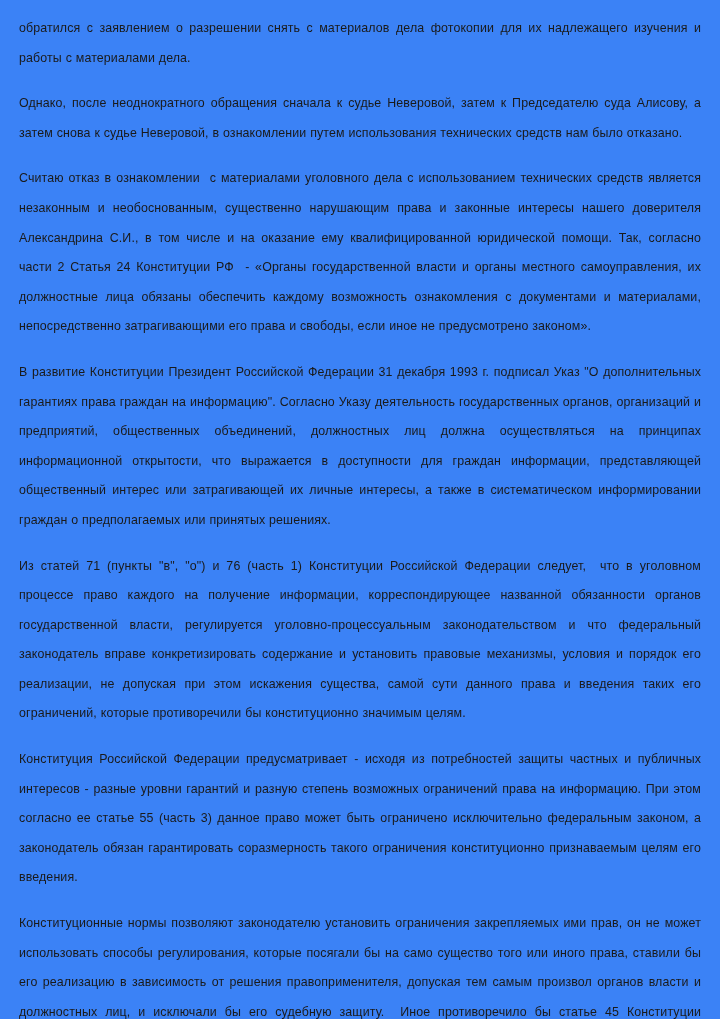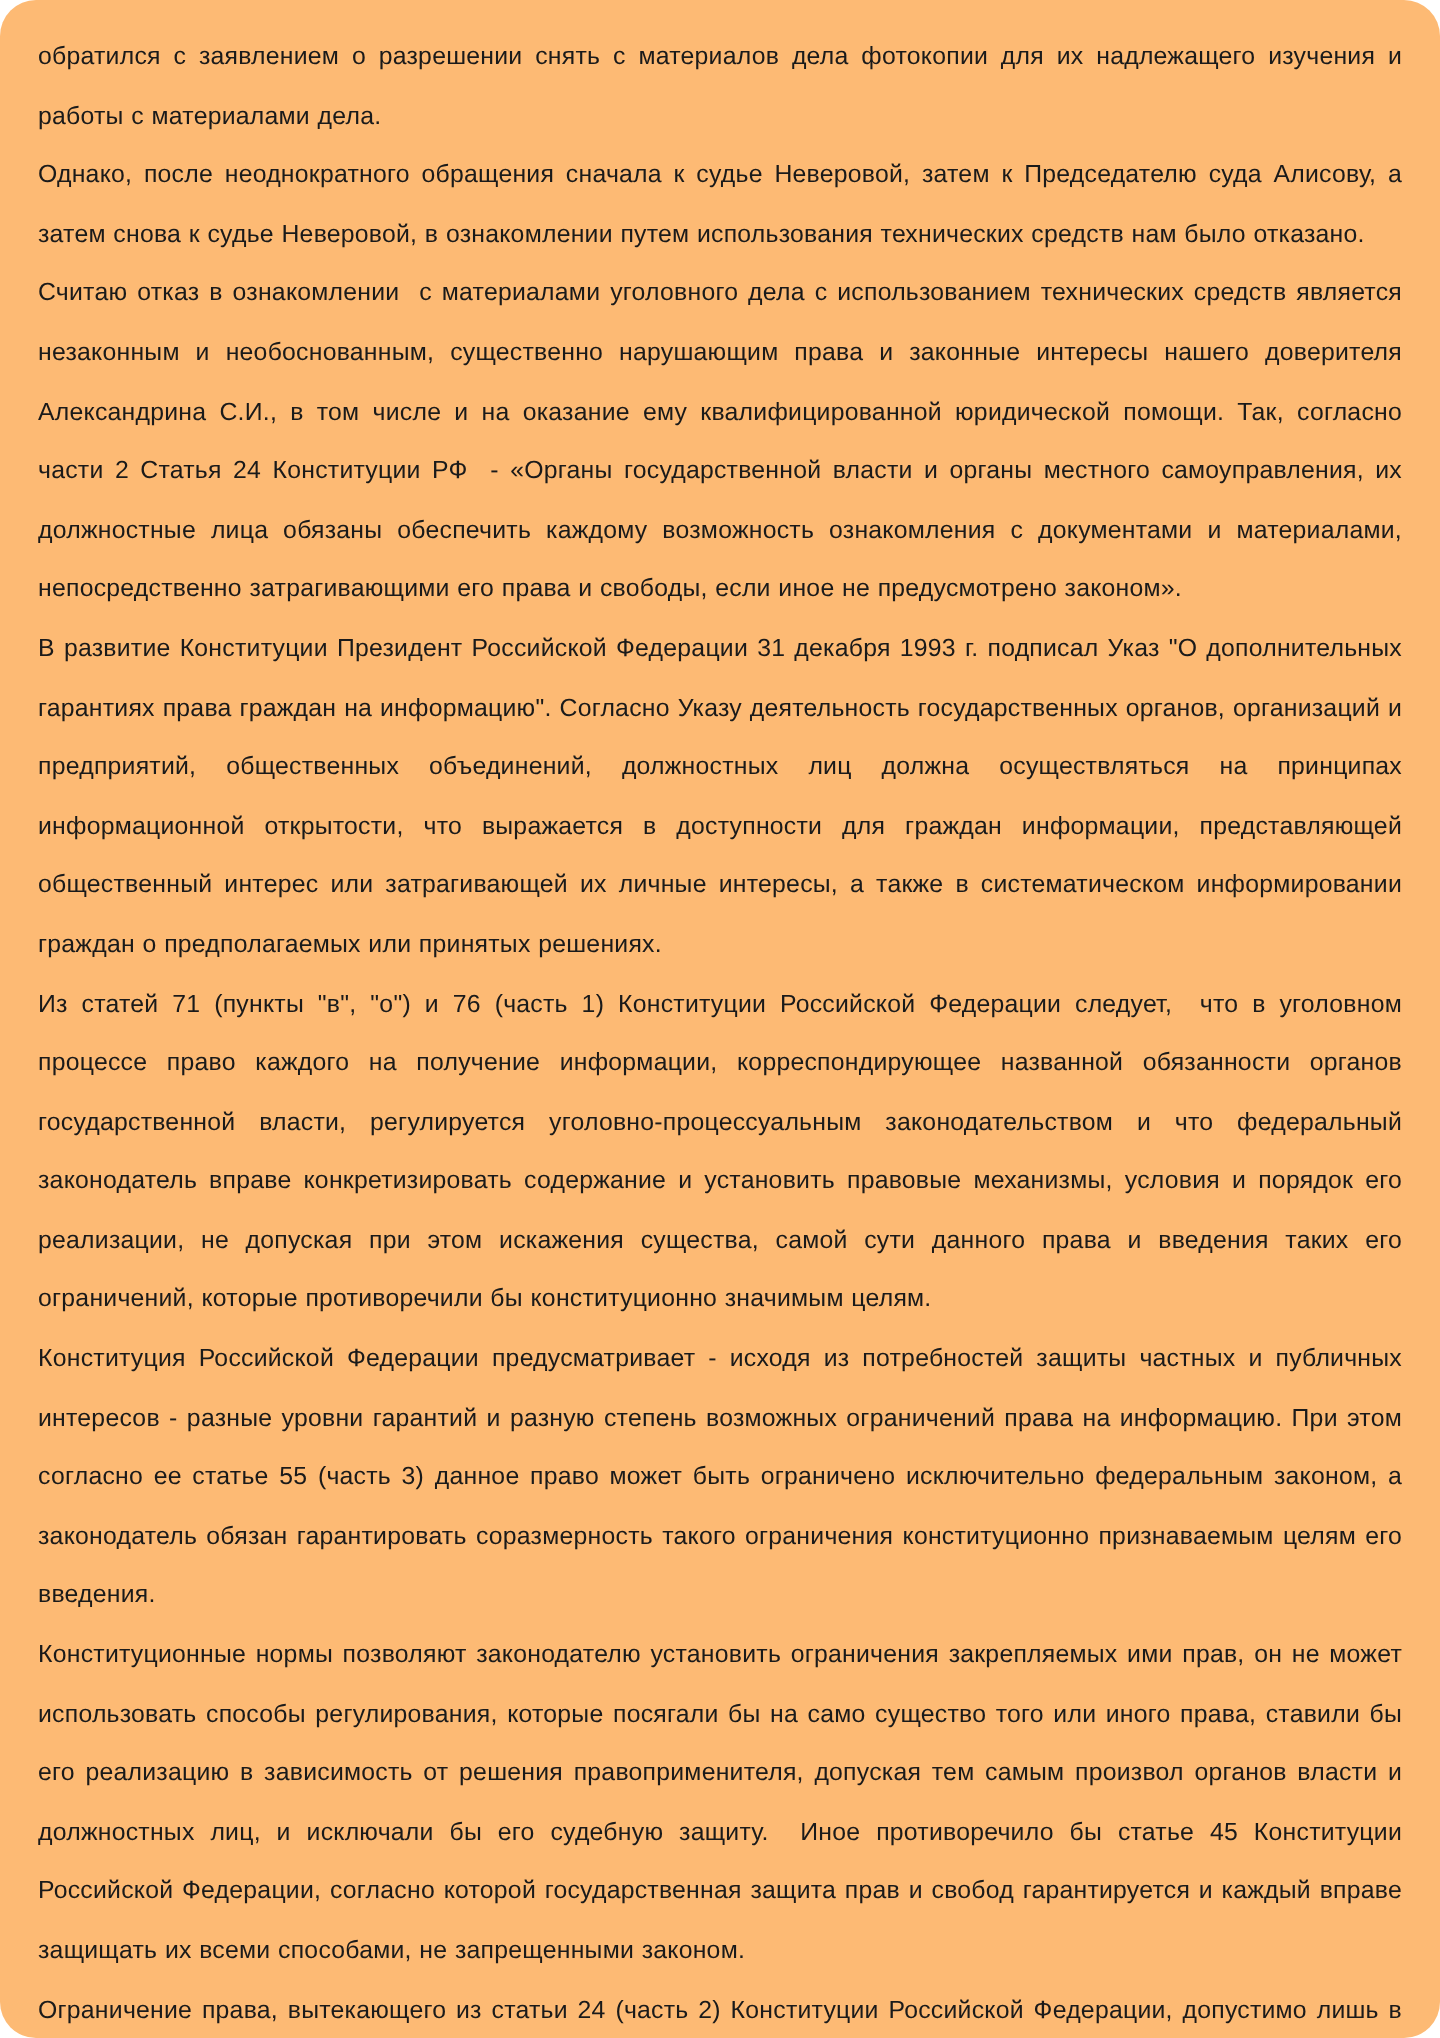--- a/index.html
+++ b/index.html
@@ -34,27 +34,27 @@
     text-align: justify;
     text-justify: inter-word;
     letter-spacing: 0.01em;
     word-spacing: 0.02em;
     white-space: pre-wrap;
     hyphens: none;
     -webkit-hyphens: none;
   }
   
   .para + .para {
-    margin-top: 0;
+    margin-top: 16px;
   }
 </style>
 </head>
 <body style="background: rgb(255, 255, 255); color: rgb(26, 26, 26);">
 
-<div class="page" style="background: #fdba74; border-radius: 18px;">
+<div class="page" style="background: #3b82f6;">
   <div class="doc-body">
     <p class="para">обратился с заявлением о разрешении снять с материалов дела фотокопии для их надлежащего изучения и работы с материалами дела.</p>
     <p class="para">Однако, после неоднократного обращения сначала к судье Неверовой, затем к Председателю суда Алисову, а затем снова к судье Неверовой, в ознакомлении путем использования технических средств нам было отказано.</p>
     <p class="para">Считаю отказ в ознакомлении  с материалами уголовного дела с использованием технических средств является незаконным и необоснованным, существенно нарушающим права и законные интересы нашего доверителя Александрина С.И., в том числе и на оказание ему квалифицированной юридической помощи. Так, согласно части 2 Статья 24 Конституции РФ  - «Органы государственной власти и органы местного самоуправления, их должностные лица обязаны обеспечить каждому возможность ознакомления с документами и материалами, непосредственно затрагивающими его права и свободы, если иное не предусмотрено законом».</p>
     <p class="para">В развитие Конституции Президент Российской Федерации 31 декабря 1993 г. подписал Указ "О дополнительных гарантиях права граждан на информацию". Согласно Указу деятельность государственных органов, организаций и предприятий, общественных объединений, должностных лиц должна осуществляться на принципах информационной открытости, что выражается в доступности для граждан информации, представляющей общественный интерес или затрагивающей их личные интересы, а также в систематическом информировании граждан о предполагаемых или принятых решениях.</p>
     <p class="para">Из статей 71 (пункты "в", "о") и 76 (часть 1) Конституции Российской Федерации следует,  что в уголовном процессе право каждого на получение информации, корреспондирующее названной обязанности органов государственной власти, регулируется уголовно-процессуальным законодательством и что федеральный законодатель вправе конкретизировать содержание и установить правовые механизмы, условия и порядок его реализации, не допуская при этом искажения существа, самой сути данного права и введения таких его ограничений, которые противоречили бы конституционно значимым целям.</p>
     <p class="para">Конституция Российской Федерации предусматривает - исходя из потребностей защиты частных и публичных интересов - разные уровни гарантий и разную степень возможных ограничений права на информацию. При этом согласно ее статье 55 (часть 3) данное право может быть ограничено исключительно федеральным законом, а законодатель обязан гарантировать соразмерность такого ограничения конституционно признаваемым целям его введения.</p>
     <p class="para">Конституционные нормы позволяют законодателю установить ограничения закрепляемых ими прав, он не может использовать способы регулирования, которые посягали бы на само существо того или иного права, ставили бы его реализацию в зависимость от решения правоприменителя, допуская тем самым произвол органов власти и должностных лиц, и исключали бы его судебную защиту.  Иное противоречило бы статье 45 Конституции Российской Федерации, согласно которой государственная защита прав и свобод гарантируется и каждый вправе защищать их всеми способами, не запрещенными законом.</p>
     <p class="para">Ограничение права, вытекающего из статьи 24 (часть 2) Конституции Российской Федерации, допустимо лишь в соответствии с федеральным законом, устанавливающим специальный правовой статус не подлежащей распространению информации, обусловленный ее содержанием, в том числе наличием в ней данных, составляющих государственную тайну, конфиденциальных сведений, связанных с частной жизнью, со служебной, коммерческой, профессиональной, изобретательской деятельностью. Вся иная информация, которая, исходя из Конституции Российской Федерации и федеральных законов, не может быть отнесена к сведениям ограниченного доступа, в силу непосредственного действия статьи 24 (часть 2) Конституции России должна быть доступна гражданину, если собранные документы и материалы затрагивают его права и свободы.</p>
   </div>

